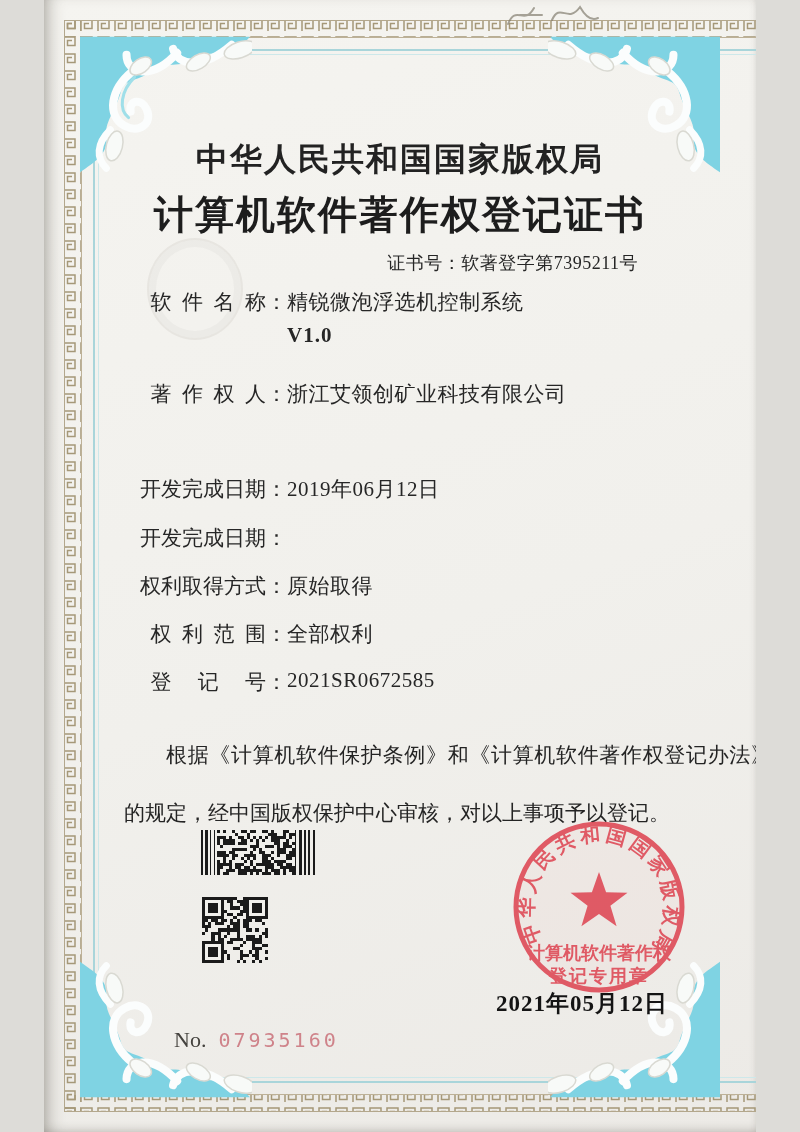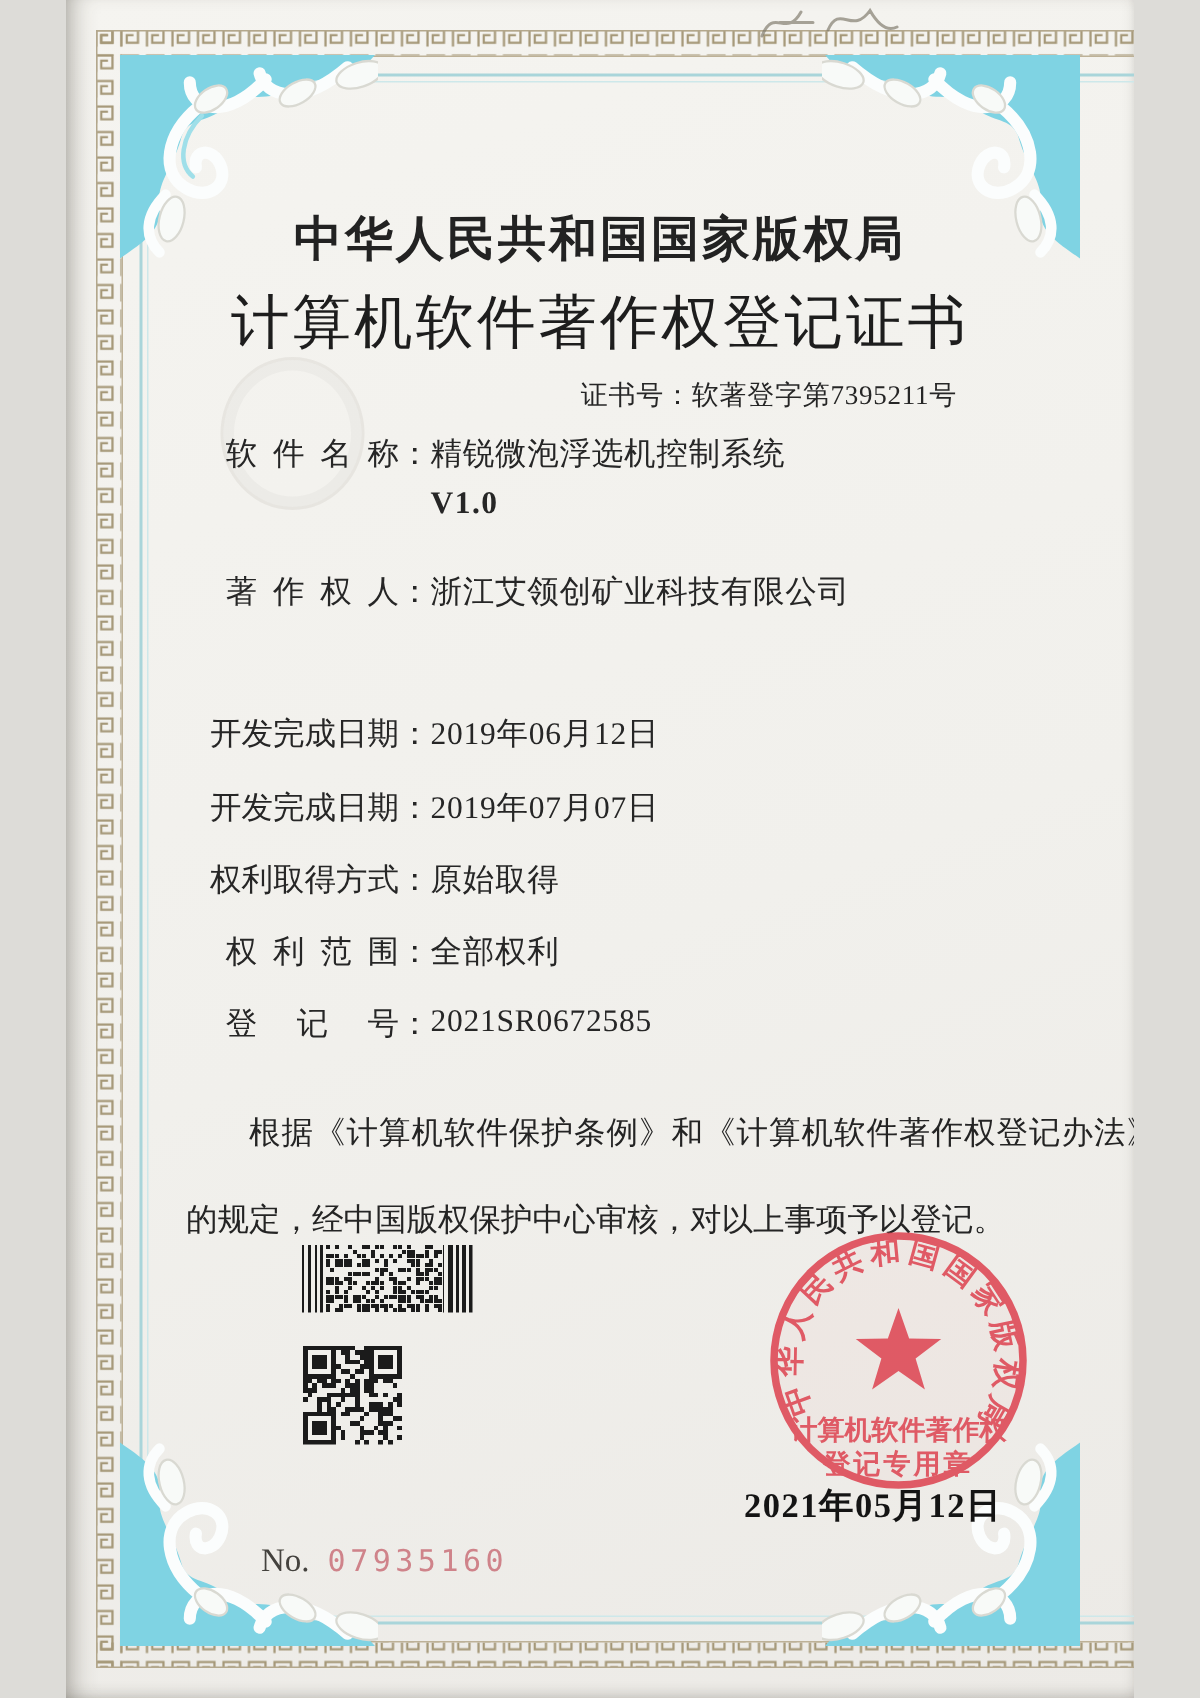--- a/index.html
+++ b/index.html
@@ -7,21 +7,21 @@
         background:linear-gradient(160deg,#f5f4f0 0%,#f1f0ec 55%,#eceae6 100%);
         box-shadow:inset 14px 0 18px -12px rgba(60,55,45,.45), inset -6px 0 10px -8px rgba(60,55,45,.2),
                    inset 0 -8px 12px -9px rgba(60,55,45,.3);
         font-family:"Liberation Serif","DejaVu Serif",serif;color:#2b2b2b;}
   svg{display:block}
   .abs{position:absolute}
   .deco{pointer-events:none}
   .authority{position:absolute;top:138px;left:0;width:100%;text-align:center;
              font-size:32px;font-weight:600;letter-spacing:2px;color:#222;}
   .cert-title{position:absolute;top:188px;left:0;width:100%;text-align:center;
-              font-size:39px;font-weight:400;letter-spacing:2px;color:#1d1d1d;}
+              font-size:39px;font-weight:700;letter-spacing:2px;color:#1d1d1d;}
   .certno{position:absolute;top:251px;right:118px;font-size:18px;color:#262626;letter-spacing:.5px;}
   .certno .lbl{}
   .field-row{position:absolute;left:95px;display:flex;font-size:21px;color:#262626;}
   .field-row .flabel{display:inline-block;min-width:148px;white-space:pre;flex-shrink:0;text-align:right;}
   .field-row .fval{letter-spacing:.5px;}
   .fval .line2{display:block;margin-top:7px;letter-spacing:1px;font-weight:bold;}
   .statement{position:absolute;top:726px;left:80px;width:648px;font-size:21px;line-height:58px;
              text-indent:2em;color:#242424;text-align:justify;}
   .barcode{position:absolute;left:157px;top:830px;width:114px;height:45px;}
   .qrcode{position:absolute;left:158px;top:897px;width:66px;height:66px;}
@@ -126,21 +126,20 @@
   <div class="field-row" style="top:380px">
     <span class="flabel">著  作  权  人：</span>
     <span class="fval">浙江艾领创矿业科技有限公司</span>
   </div>
   <div class="field-row" style="top:475px">
     <span class="flabel">开发完成日期：</span>
     <span class="fval">2019年06月12日</span>
   </div>
   <div class="field-row" style="top:524px">
     <span class="flabel">开发完成日期：</span>
-    <span class="fval">2019年07月07日</span>
   </div>
   <div class="field-row" style="top:572px">
     <span class="flabel">权利取得方式：</span>
     <span class="fval">原始取得</span>
   </div>
   <div class="field-row" style="top:620px">
     <span class="flabel">权  利  范  围：</span>
     <span class="fval">全部权利</span>
   </div>
   <div class="field-row" style="top:668px">

